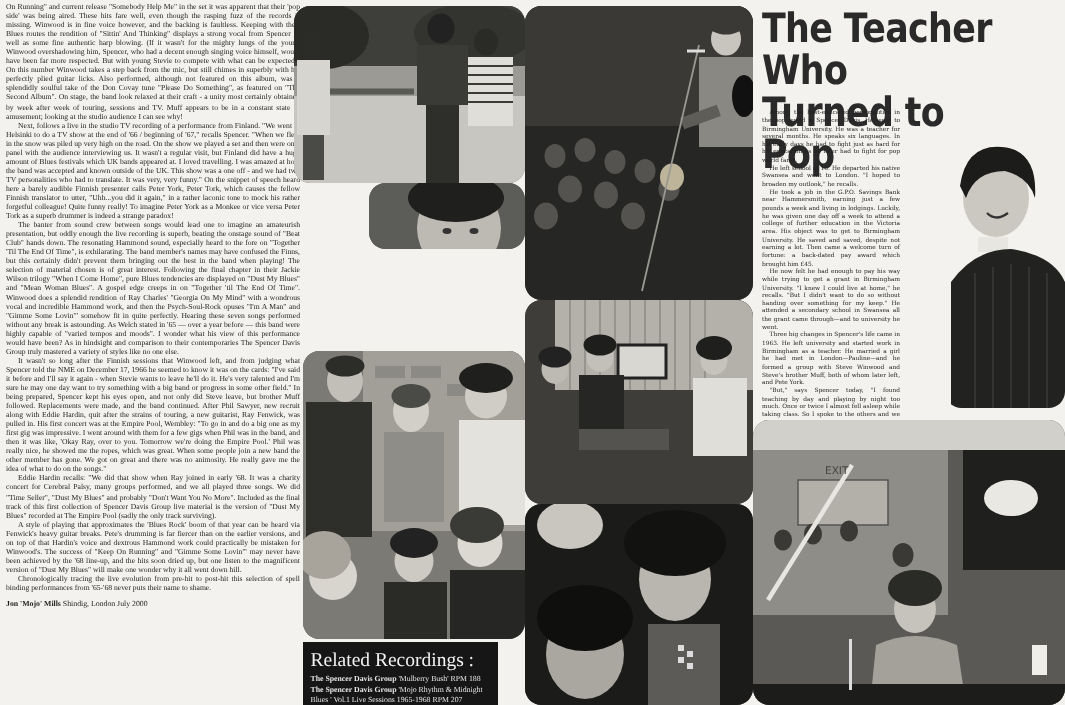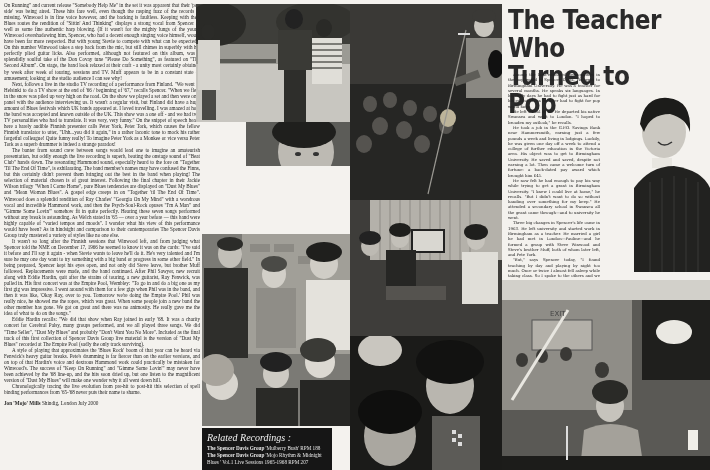--- a/index.html
+++ b/index.html
@@ -10,28 +10,28 @@
   .left-col {
     position:absolute; left:4px; top:2px; width:196px; height:466px;
     font-size:5.1px; line-height:6.05px; text-align:justify; color:#1e1e1e;
   }
   .left-col p { margin:0; text-indent:8px; }
   .left-col p.first { text-indent:0; }
   .left-col .byline { margin-top:5px; text-indent:0; font-size:5.2px; }
   .left-col .byline b { font-weight:bold; }
 
   
-  .photo { position:absolute; overflow:hidden; background:#555; }
+  .photo { position:absolute; overflow:hidden; background:#555;border-radius:11px; }
   .photo svg { width:100%; height:100%; display:block; }
 
   .caption-box {
     position:absolute; left:202px; top:428px; width:130px; height:42px;
     background:#161616; color:#eee; padding:4px 5px; box-sizing:border-box;
   }
-  .caption-box .cap-title { font-style:italic; font-size:10px; margin-bottom:2px; color:#f2f2f2; }
+  .caption-box .cap-title { font-size:13px; margin-bottom:2px; color:#f2f2f2; }
   .caption-box .cap-line { font-size:5.2px; line-height:7px; color:#e6e6e6; }
   .caption-box .cap-line b { font-weight:bold; }
 
   .headline {
     position:absolute; left:508px; top:6px; width:200px;
     font-family:"DejaVu Sans", sans-serif; font-weight:bold;
     font-size:27px; line-height:28px; color:#2a2a2a; letter-spacing:-0.5px;
     transform:scaleX(0.86); transform-origin:left top;
   }
   .right-col {

